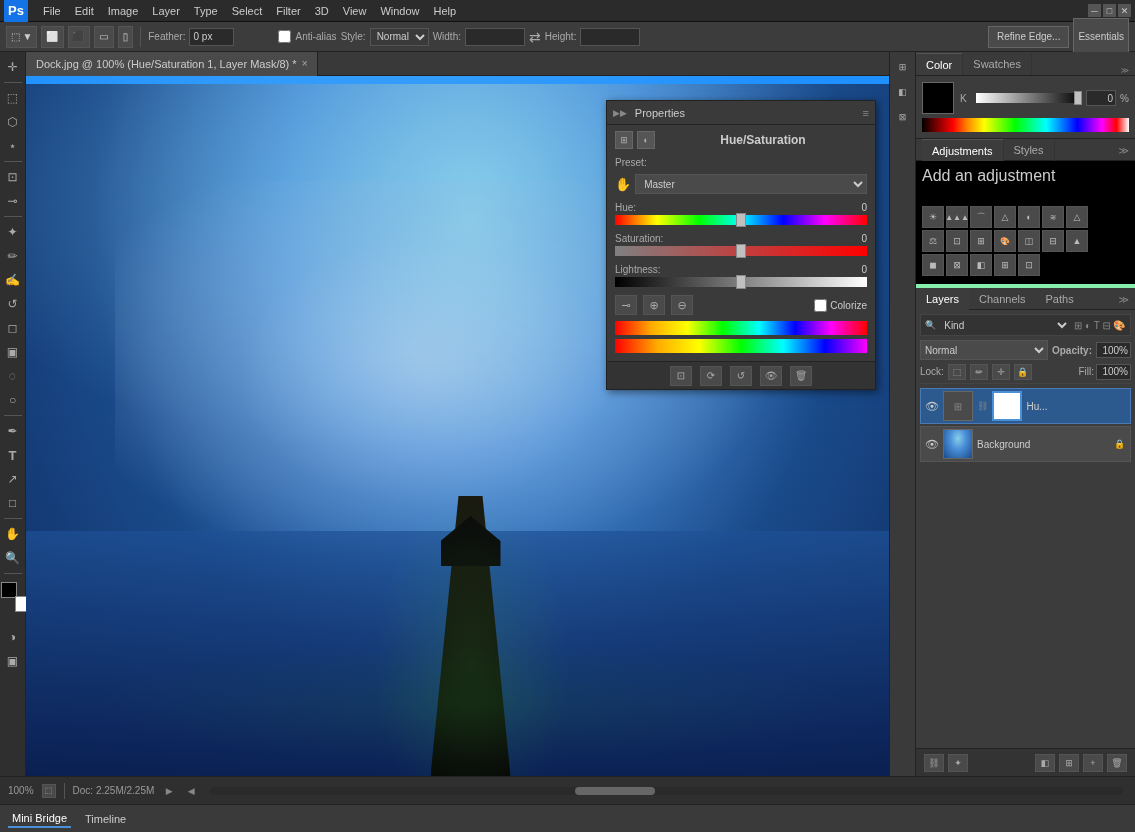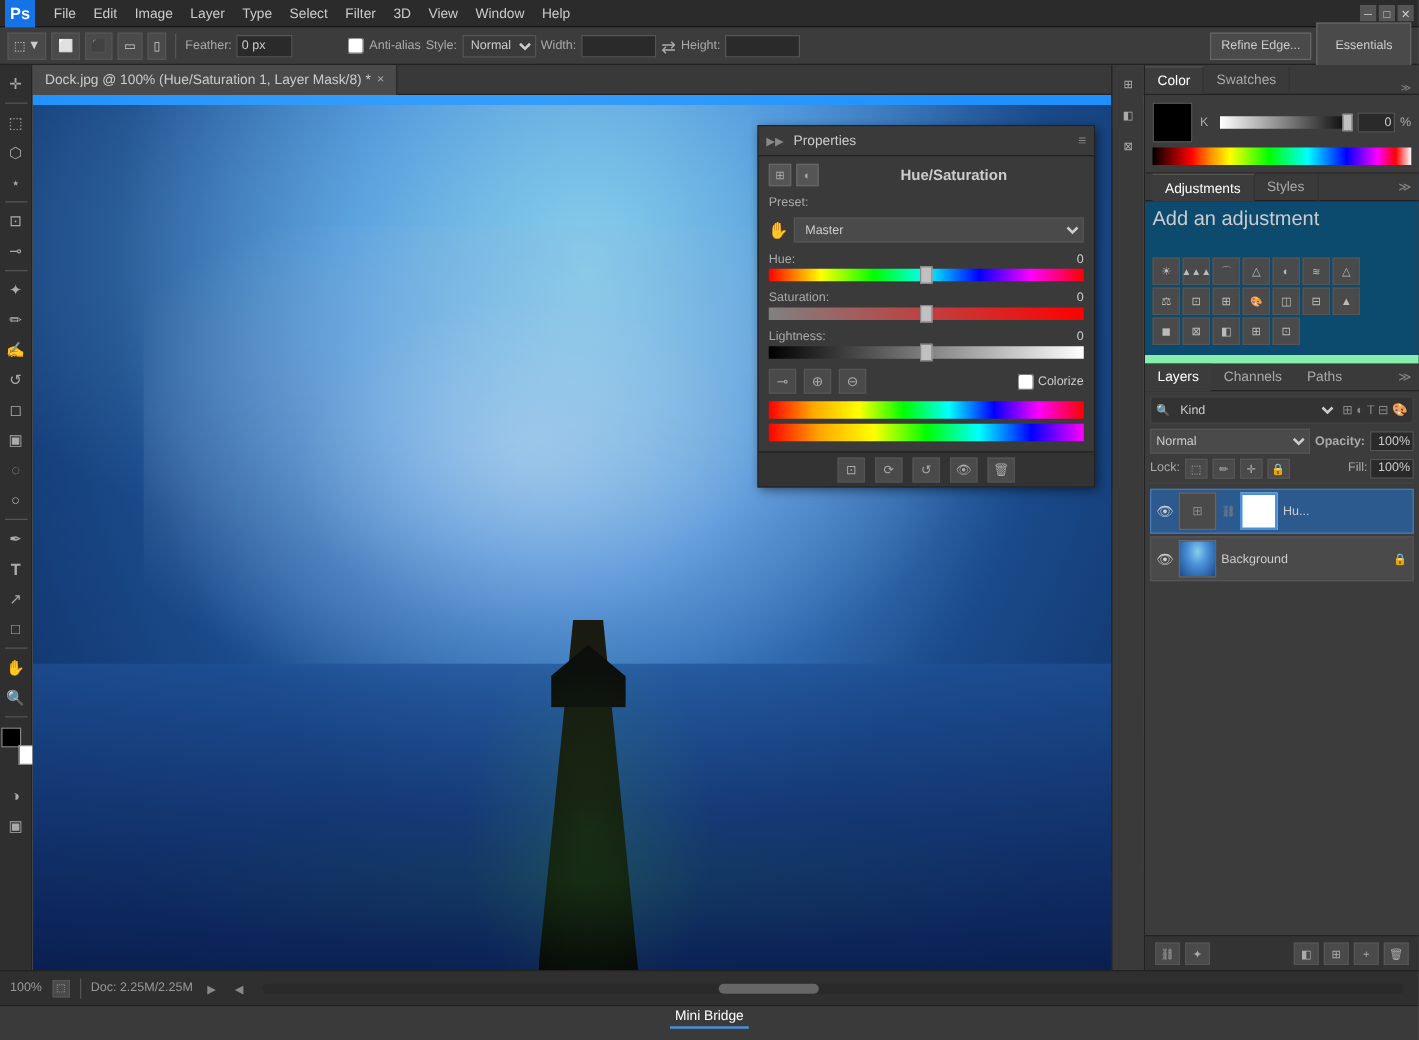--- a/index.html
+++ b/index.html
@@ -15,21 +15,21 @@
 
     
     .toolbar { height: 30px; background: #3c3c3c; border-bottom: 1px solid #222; display: flex; align-items: center; padding: 0 6px; gap: 4px; }
     .tool-btn { height: 22px; padding: 0 4px; background: #4a4a4a; border: 1px solid #555; color: #ccc; font-size: 10px; cursor: pointer; display: flex; align-items: center; gap: 2px; }
     .tool-sep { width: 1px; height: 20px; background: #555; margin: 0 3px; }
     .tool-label { font-size: 10px; color: #aaa; }
     .tool-input { height: 18px; width: 45px; background: #2a2a2a; border: 1px solid #555; color: #ccc; font-size: 10px; padding: 0 3px; }
     .tool-checkbox { margin-right: 2px; }
     .tool-select { height: 18px; background: #3a3a3a; border: 1px solid #555; color: #ccc; font-size: 10px; padding: 0 2px; }
     .refine-btn { height: 22px; padding: 0 8px; background: #4a4a4a; border: 1px solid #666; color: #ccc; font-size: 10px; cursor: pointer; margin-left: auto; }
-    .essentials-btn { height: 38px; padding: 0 14px; background: #4a4a4a; border: 1px solid #666; color: #ccc; font-size: 10px; cursor: pointer; }
+    .essentials-btn { height: 38px; padding: 0 4px; background: #4a4a4a; border: 1px solid #666; color: #ccc; font-size: 10px; cursor: pointer; }
 
     
     .main-area { display: flex; height: calc(832px - 22px - 30px - 28px - 28px); }
 
     
     .left-toolbar { width: 26px; background: #2f2f2f; border-right: 1px solid #222; display: flex; flex-direction: column; align-items: center; padding: 4px 0; gap: 2px; flex-shrink: 0; }
     .lt-btn { width: 22px; height: 22px; background: transparent; border: none; cursor: pointer; display: flex; align-items: center; justify-content: center; color: #aaa; font-size: 12px; }
     .lt-sep { width: 18px; height: 1px; background: #555; margin: 2px 0; }
     .color-swatch { width: 20px; height: 20px; position: relative; margin-top: 4px; }
     .fg-swatch { width: 16px; height: 16px; background: #000; border: 1px solid #888; position: absolute; top: 0; left: 0; }
@@ -85,21 +85,21 @@
     
     .color-swatch-panel { background: #3c3c3c; border-bottom: 1px solid #222; }
     .panel-tab-bar { height: 24px; background: #3a3a3a; display: flex; align-items: flex-end; border-bottom: 1px solid #222; }
     .panel-tab { padding: 0 10px; height: 22px; line-height: 22px; font-size: 11px; cursor: pointer; color: #aaa; border-right: 1px solid #333; }
     .panel-tab.active { background: #3c3c3c; color: #fff; border-top: 1px solid #555; }
     .panel-options { margin-left: auto; padding: 0 6px; display: flex; align-items: center; }
     
     .color-panel-content { padding: 6px; }
     
     
-    .adjustments-panel { background: #0c4a6e; border-bottom: 7px solid #86efac; flex: 0 0 auto; }
+    .adjustments-panel { background: #000000; border-bottom: 4px solid #86efac; flex: 0 0 auto; }
     .adj-content { padding: 6px; }
     .adj-section-title { font-size: 16px; color: #ccc; margin-bottom: 21px; }
     .adj-icon { width: 22px; height: 22px; background: #4a4a4a; border: 1px solid #555; display: flex; align-items: center; justify-content: center; font-size: 9px; cursor: pointer; color: #bbb; }
 
     
     .layers-panel { background: #3c3c3c; flex: 1; display: flex; flex-direction: column; }
     .layers-header { height: 22px; background: #3a3a3a; display: flex; align-items: center; border-bottom: 1px solid #222; }
     .layers-tab { padding: 0 10px; height: 22px; line-height: 22px; font-size: 11px; cursor: pointer; color: #aaa; }
     .layers-tab.active { color: #fff; background: #3c3c3c; }
     .layers-content { padding: 4px; flex: 1; overflow: hidden; }
@@ -114,21 +114,21 @@
     .layer-item.selected { background: #2d5a8e; border-color: #4a7ab5; }
     .layer-vis { width: 14px; height: 14px; display: flex; align-items: center; justify-content: center; font-size: 11px; cursor: pointer; }
     .layer-name { font-size: 10px; color: #ccc; flex: 1; }
     .layer-lock { font-size: 9px; color: #888; }
 
     
     .status-bar { height: 28px; background: #2f2f2f; border-top: 1px solid #222; display: flex; align-items: center; padding: 0 8px; gap: 8px; font-size: 10px; color: #999; }
     .status-sep { width: 1px; height: 16px; background: #555; }
 
     
-    .mini-bridge-bar { height: 28px; background: #3a3a3a; border-top: 1px solid #222; display: flex; align-items: center; padding: 0 8px; gap: 10px; flex-direction: column; }
+    .mini-bridge-bar { height: 28px; background: #3a3a3a; border-top: 1px solid #222; display: flex; align-items: center; padding: 0 8px; gap: 10px; }
     .mini-bridge-tab { font-size: 11px; color: #ccc; cursor: pointer; padding: 2px 4px; }
     .mini-bridge-tab.active { border-bottom: 2px solid #4a90d9; color: #fff; }
 
     
     .expand-arrow { font-size: 8px; color: #888; cursor: pointer; }
     
     .panel-header-row { display: flex; align-items: center; height: 22px; background: #3a3a3a; border-bottom: 1px solid #222; padding: 0 6px; }
     
     
     .adj-row { display: flex; gap: 2px; margin-bottom: 2px; }

